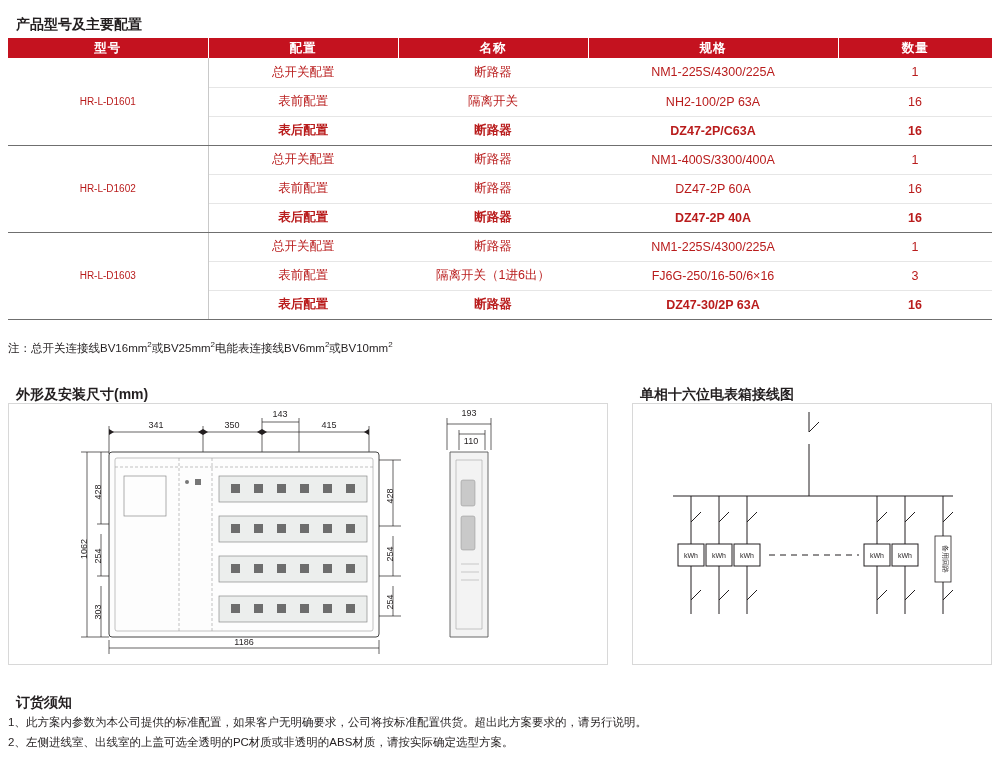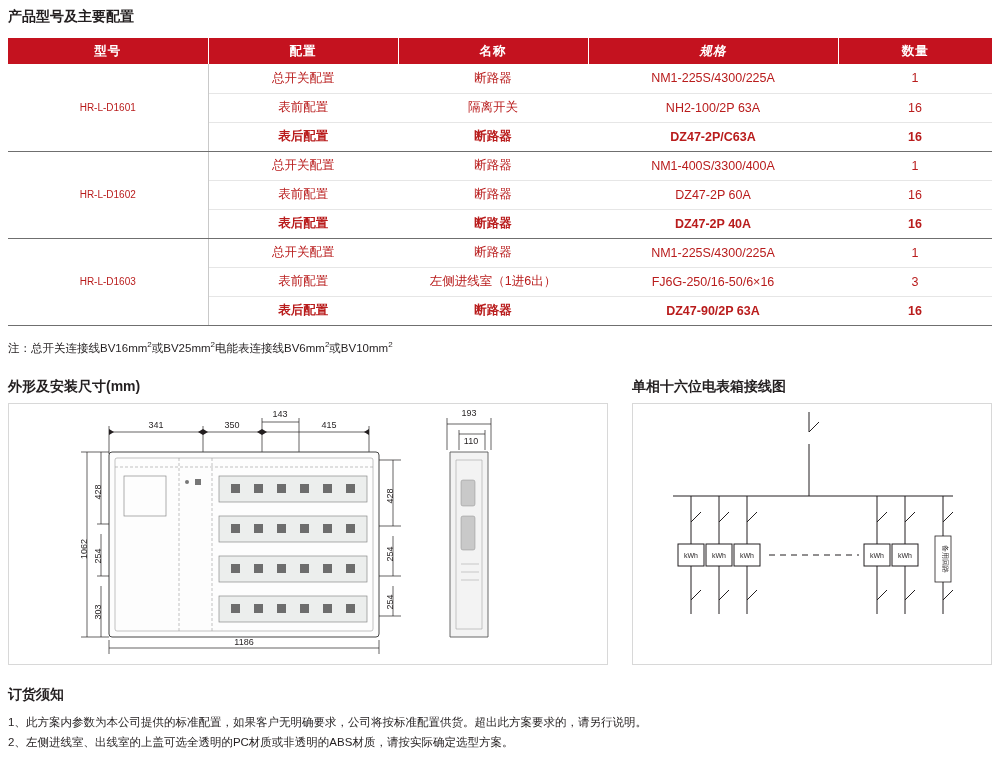--- a/index.html
+++ b/index.html
@@ -10,37 +10,37 @@
     font-family: "Liberation Sans", "DejaVu Sans", sans-serif;
     color: #231f20;
   }
   .page { position: relative; width: 1000px; height: 757px; overflow: hidden; }
 
   
   .sec-title {
     font-size: 14px;
     font-weight: bold;
     color: #231f20;
-    margin: 0;
+    margin: 8px;
   }
   #title-products { position: absolute; left: 8px; top: 8px; }
 
   table.spec {
     position: absolute;
     left: 8px; top: 38px;
     width: 984px;
     border-collapse: collapse;
     font-size: 12px;
   }
   table.spec thead th {
     background: #c4121f;
     color: #ffffff;
     font-weight: bold;
     font-size: 12.5px;
-    height: 26px;
+    height: 20px;
     border-right: 1px solid #ffffff;
     text-align: center;
     letter-spacing: 1px;
   }
   table.spec thead th:last-child { border-right: none; margin-left: 45px; }
   table.spec tbody td {
     height: 29px;
     text-align: center;
     vertical-align: middle;
     border-bottom: 1px solid #e6e6e6;
@@ -49,21 +49,21 @@
   }
   table.spec tbody tr.group-end > td { border-bottom: 1px solid #6f6f6f; font-weight: bold; }
   table.spec tbody td.model {
     border-right: 1px solid #c9c9c9;
     border-bottom: 1px solid #6f6f6f;
     font-size: 10px;
   }
   .col-model { width: 200px; }
   .col-cfg   { width: 190px; }
   .col-name  { width: 190px; }
-  .col-spec  { width: 250px; font-style: italic; }
+  .col-spec  { width: 250px; }
   .col-qty   { width: 154px; }
 
   .note-line {
     position: absolute;
     left: 8px; top: 340px;
     font-size: 11.5px;
     color: #231f20;
   }
   .note-line sup { font-size: 8px; vertical-align: super; }
 
@@ -158,28 +158,28 @@
 
       <tr>
         <td class="model" rowspan="3">HR-L-D1603</td>
         <td>总开关配置</td>
         <td>断路器</td>
         <td>NM1-225S/4300/225A</td>
         <td>1</td>
       </tr>
       <tr>
         <td>表前配置</td>
-        <td>左侧进线室（1进6出）</td>
+        <td>隔离开关（1进6出）</td>
         <td>FJ6G-250/16-50/6×16</td>
         <td>3</td>
       </tr>
       <tr class="group-end">
         <td>表后配置</td>
         <td>断路器</td>
-        <td>DZ47-90/2P 63A</td>
+        <td>DZ47-30/2P 63A</td>
         <td>16</td>
       </tr>
     </tbody>
   </table>
 
   <div class="note-line"><span>注：总开关连接线BV16mm</span><sup>2</sup><span>或BV25mm</span><sup>2</sup><span>电能表连接线BV6mm</span><sup>2</sup><span>或BV10mm</span><sup>2</sup></div>
 
   <div class="sec-title" id="title-dims">外形及安装尺寸(mm)</div>
   <div class="sec-title" id="title-wiring">单相十六位电表箱接线图</div>
 

